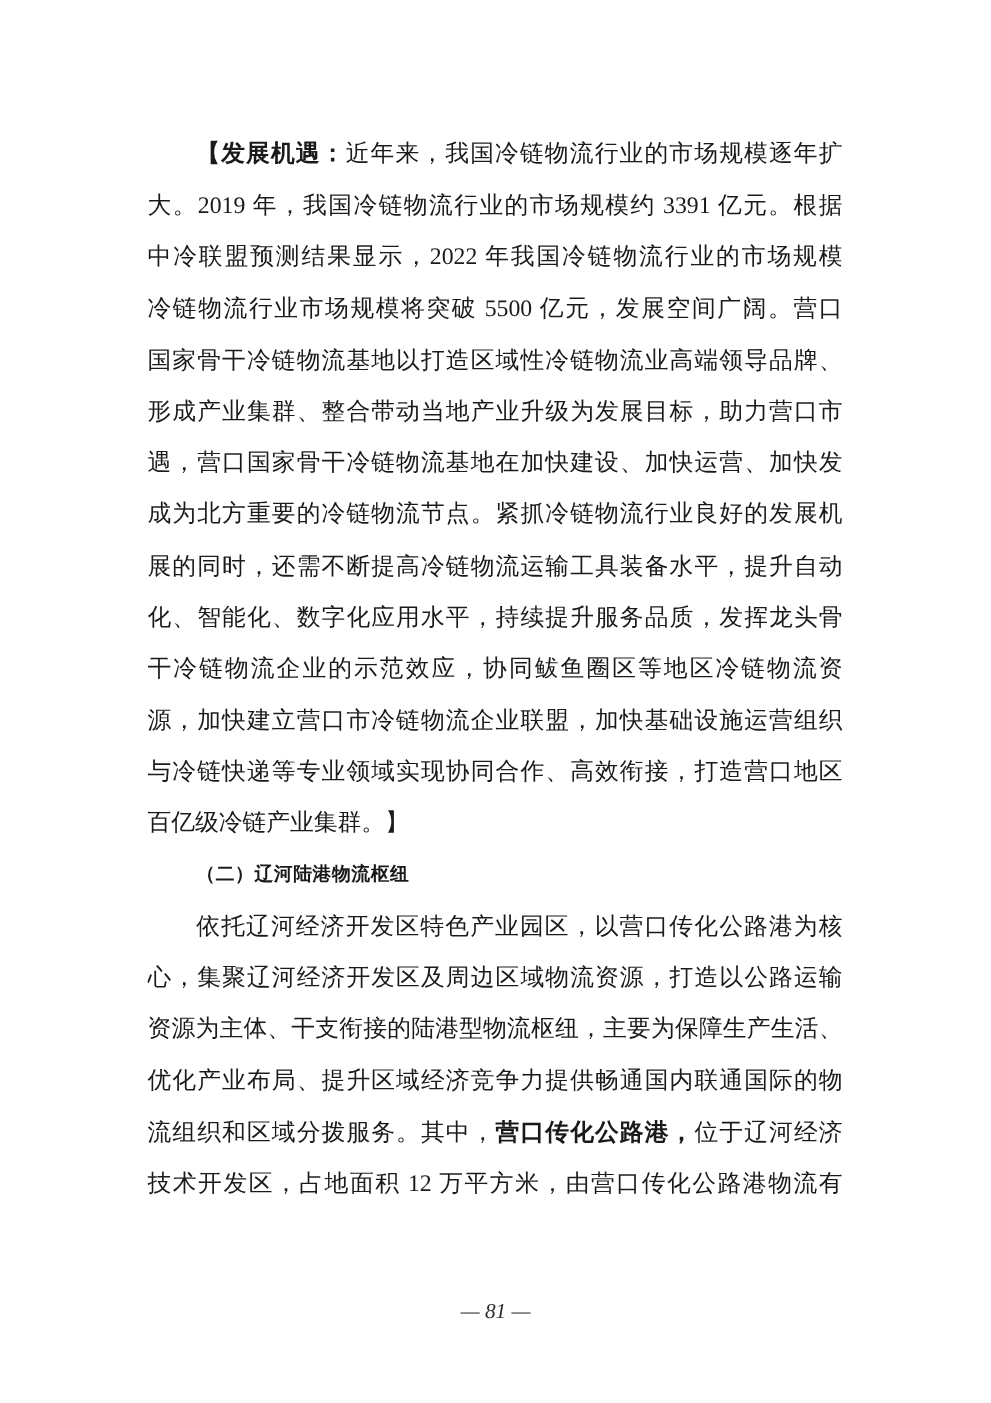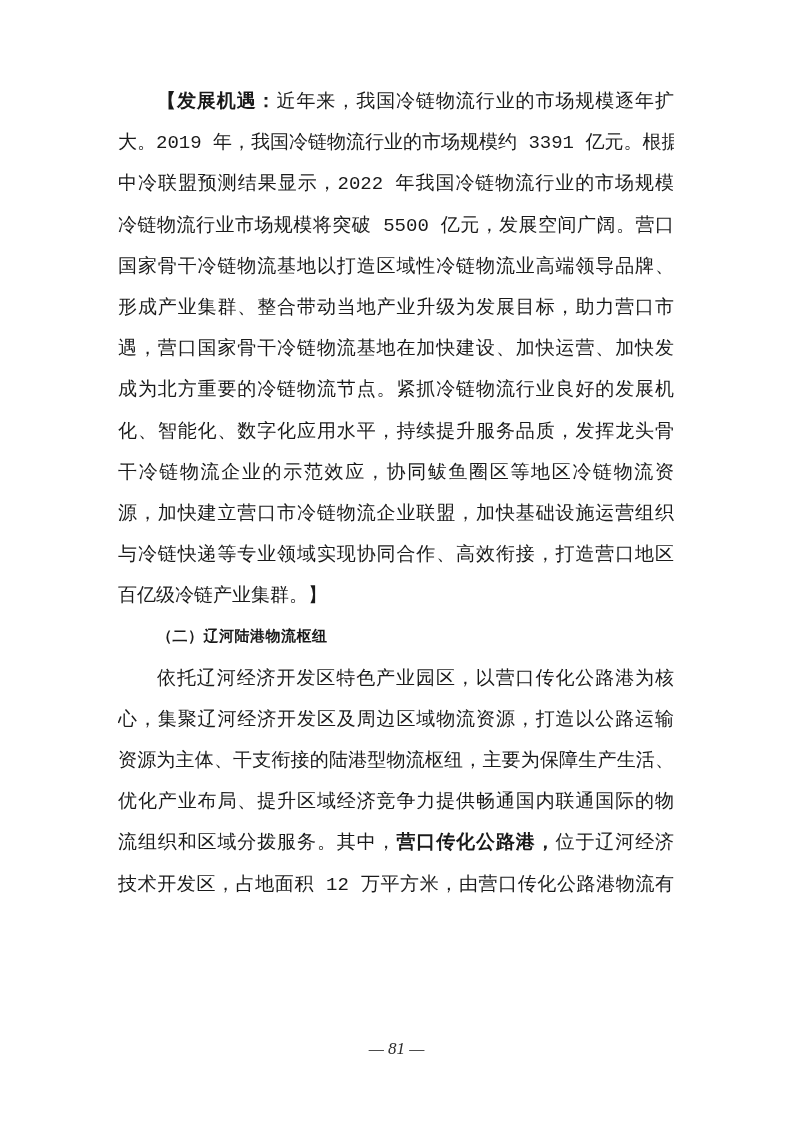--- a/index.html
+++ b/index.html
@@ -11,23 +11,22 @@
     height: 1122px;
     background: #ffffff;
     position: relative;
     font-family: "Liberation Serif", "DejaVu Serif", serif;
     color: #1a1a1a;
     overflow: hidden;
   }
   .text-block {
     position: absolute;
     left: 118px;
-    top: 82px;
+    top: 103px;
     width: 556px;
-    font-family: Liberation Mono, monospace;
   }
   .line {
     height: 41.2px;
     line-height: 41.2px;
     font-size: 19px;
     text-align: justify;
     text-align-last: justify;
     overflow: hidden;
     white-space: nowrap;
   }
@@ -65,20 +64,21 @@
 <div class="text-block">
 
   <div class="line ind"><span class="b">【发展机遇：</span><span>近年来，我国冷链物流行业的市场规模逐年扩</span></div>
   <div class="line">大。2019 年，我国冷链物流行业的市场规模约 3391 亿元。根据</div>
   <div class="line">中冷联盟预测结果显示，2022 年我国冷链物流行业的市场规模</div>
   <div class="line">冷链物流行业市场规模将突破 5500 亿元，发展空间广阔。营口</div>
   <div class="line">国家骨干冷链物流基地以打造区域性冷链物流业高端领导品牌、</div>
   <div class="line">形成产业集群、整合带动当地产业升级为发展目标，助力营口市</div>
   <div class="line">遇，营口国家骨干冷链物流基地在加快建设、加快运营、加快发</div>
   <div class="line">成为北方重要的冷链物流节点。紧抓冷链物流行业良好的发展机</div>
+  <div class="line">展的同时，还需不断提高冷链物流运输工具装备水平，提升自动</div>
   <div class="line">化、智能化、数字化应用水平，持续提升服务品质，发挥龙头骨</div>
   <div class="line">干冷链物流企业的示范效应，协同鲅鱼圈区等地区冷链物流资</div>
   <div class="line">源，加快建立营口市冷链物流企业联盟，加快基础设施运营组织</div>
   <div class="line">与冷链快递等专业领域实现协同合作、高效衔接，打造营口地区</div>
   <div class="line noj">百亿级冷链产业集群。】</div>
 
   <div class="line noj ind heading-line">（二）辽河陆港物流枢纽</div>
 
   <div class="line ind">依托辽河经济开发区特色产业园区，以营口传化公路港为核</div>
   <div class="line">心，集聚辽河经济开发区及周边区域物流资源，打造以公路运输</div>

